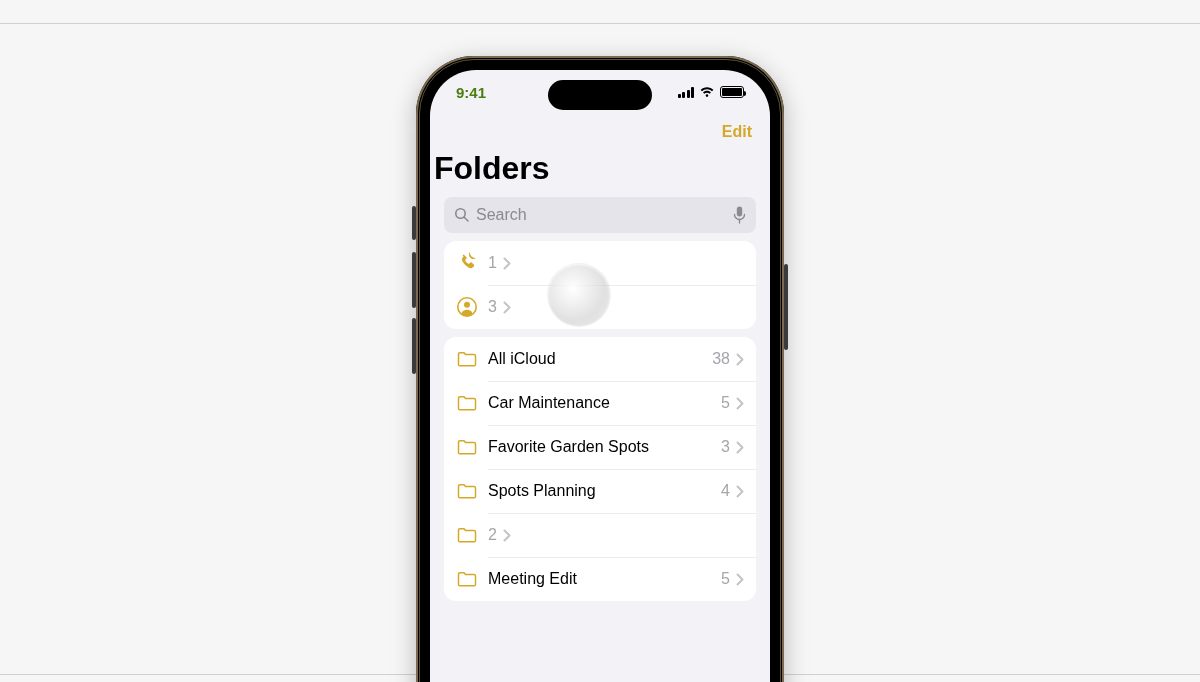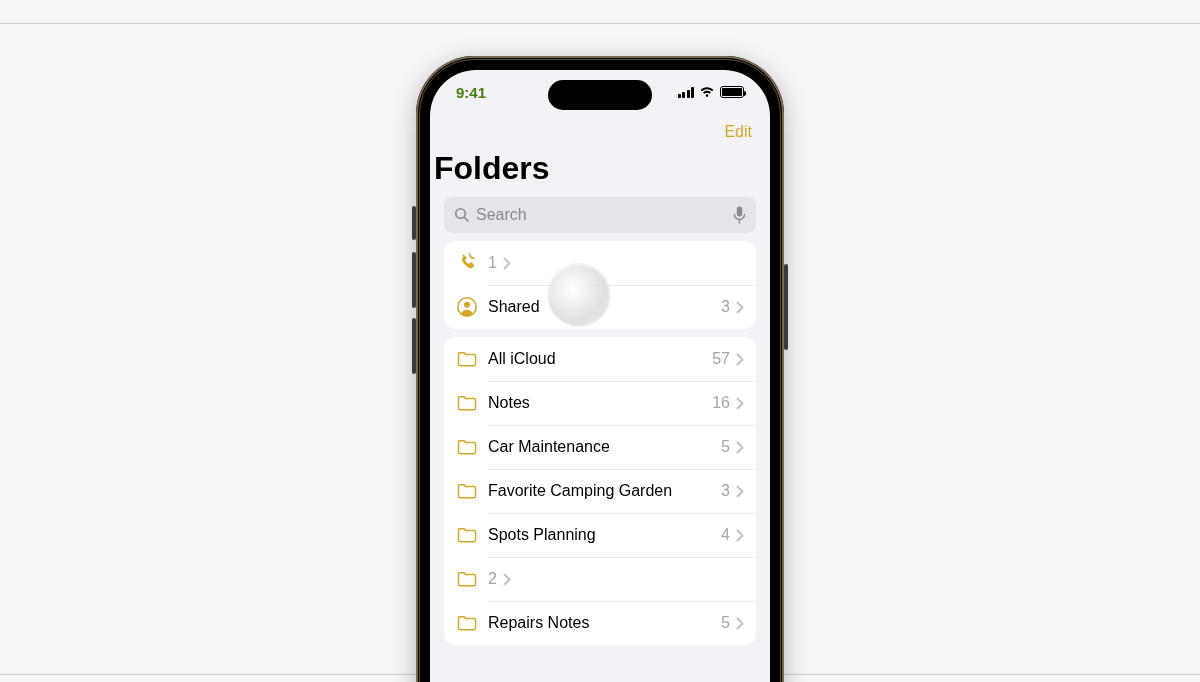--- a/index.html
+++ b/index.html
@@ -83,21 +83,21 @@
   .battery::before{content:"";position:absolute;left:1px;top:1px;bottom:1px;right:1px;background:#000;border-radius:1px;}
   .battery::after{content:"";position:absolute;right:-3px;top:3.5px;width:2px;height:5px;background:#000;border-radius:0 2px 2px 0;}
 
   .nav-row{
     height:36px;
     display:flex;
     justify-content:flex-end;
     align-items:center;
     padding:0 18px;
   }
-  .edit-btn{ color:#d4a929; font-size:16px; font-weight:400; }
+  .edit-btn{ color:#d4a929; font-size:16px; font-weight:700; }
 
   .title{
     font-size:32px;
     font-weight:700;
     padding:0 4px 6px;
     color:#000;
   }
 
   .search{
     margin:4px 14px 8px;
@@ -223,65 +223,54 @@
         <svg class="chev" width="8" height="13" viewBox="0 0 8 13">
             <path fill="none" stroke="currentColor" stroke-width="2" stroke-linecap="round" stroke-linejoin="round" d="M1.5 1.5l5 5-5 5"></path>
           </svg>
       </div>
       <div class="cell">
         <svg class="cell-icon" viewBox="0 0 22 22">
             <circle cx="11" cy="11" r="9.2" fill="none" stroke="#d4a929" stroke-width="1.6"></circle>
             <circle cx="11" cy="8.7" r="3" fill="#d4a929"></circle>
             <path fill="#d4a929" d="M5.2 17.5c1.1-2.4 3.3-3.7 5.8-3.7s4.7 1.3 5.8 3.7c-1.5 1.6-3.5 2.7-5.8 2.7s-4.3-1.1-5.8-2.7z"></path>
           </svg>
-        <span class="label">Shared</span>
         <span class="count">3</span>
         <svg class="chev" width="8" height="13" viewBox="0 0 8 13">
             <path fill="none" stroke="currentColor" stroke-width="2" stroke-linecap="round" stroke-linejoin="round" d="M1.5 1.5l5 5-5 5"></path>
           </svg>
       </div>
     </div>
 
 
     <div class="group">
       <div class="cell">
         <svg class="cell-icon" viewBox="0 0 22 22">
             <path fill="none" stroke="#d4a929" stroke-width="1.5" stroke-linejoin="round" d="M2.5 6.2c0-.8.6-1.4 1.4-1.4h4.2l1.4 1.6h8.6c.8 0 1.4.6 1.4 1.4v8.6c0 .8-.6 1.4-1.4 1.4H3.9c-.8 0-1.4-.6-1.4-1.4V6.2z"></path>
           </svg>
         <span class="label">All iCloud</span>
-        <span class="count">57</span>
-        <svg class="chev" width="8" height="13" viewBox="0 0 8 13">
-            <path fill="none" stroke="currentColor" stroke-width="2" stroke-linecap="round" stroke-linejoin="round" d="M1.5 1.5l5 5-5 5"></path>
-          </svg>
-      </div>
-      <div class="cell">
-        <svg class="cell-icon" viewBox="0 0 22 22">
-            <path fill="none" stroke="#d4a929" stroke-width="1.5" stroke-linejoin="round" d="M2.5 6.2c0-.8.6-1.4 1.4-1.4h4.2l1.4 1.6h8.6c.8 0 1.4.6 1.4 1.4v8.6c0 .8-.6 1.4-1.4 1.4H3.9c-.8 0-1.4-.6-1.4-1.4V6.2z"></path>
-          </svg>
-        <span class="label">Notes</span>
-        <span class="count">16</span>
+        <span class="count">38</span>
         <svg class="chev" width="8" height="13" viewBox="0 0 8 13">
             <path fill="none" stroke="currentColor" stroke-width="2" stroke-linecap="round" stroke-linejoin="round" d="M1.5 1.5l5 5-5 5"></path>
           </svg>
       </div>
       <div class="cell">
         <svg class="cell-icon" viewBox="0 0 22 22">
             <path fill="none" stroke="#d4a929" stroke-width="1.5" stroke-linejoin="round" d="M2.5 6.2c0-.8.6-1.4 1.4-1.4h4.2l1.4 1.6h8.6c.8 0 1.4.6 1.4 1.4v8.6c0 .8-.6 1.4-1.4 1.4H3.9c-.8 0-1.4-.6-1.4-1.4V6.2z"></path>
           </svg>
         <span class="label">Car Maintenance</span>
         <span class="count">5</span>
         <svg class="chev" width="8" height="13" viewBox="0 0 8 13">
             <path fill="none" stroke="currentColor" stroke-width="2" stroke-linecap="round" stroke-linejoin="round" d="M1.5 1.5l5 5-5 5"></path>
           </svg>
       </div>
       <div class="cell">
         <svg class="cell-icon" viewBox="0 0 22 22">
             <path fill="none" stroke="#d4a929" stroke-width="1.5" stroke-linejoin="round" d="M2.5 6.2c0-.8.6-1.4 1.4-1.4h4.2l1.4 1.6h8.6c.8 0 1.4.6 1.4 1.4v8.6c0 .8-.6 1.4-1.4 1.4H3.9c-.8 0-1.4-.6-1.4-1.4V6.2z"></path>
           </svg>
-        <span class="label">Favorite Camping Garden</span>
+        <span class="label">Favorite Garden Spots</span>
         <span class="count">3</span>
         <svg class="chev" width="8" height="13" viewBox="0 0 8 13">
             <path fill="none" stroke="currentColor" stroke-width="2" stroke-linecap="round" stroke-linejoin="round" d="M1.5 1.5l5 5-5 5"></path>
           </svg>
       </div>
       <div class="cell">
         <svg class="cell-icon" viewBox="0 0 22 22">
             <path fill="none" stroke="#d4a929" stroke-width="1.5" stroke-linejoin="round" d="M2.5 6.2c0-.8.6-1.4 1.4-1.4h4.2l1.4 1.6h8.6c.8 0 1.4.6 1.4 1.4v8.6c0 .8-.6 1.4-1.4 1.4H3.9c-.8 0-1.4-.6-1.4-1.4V6.2z"></path>
           </svg>
         <span class="label">Spots Planning</span>
@@ -296,21 +285,21 @@
           </svg>
         <span class="count">2</span>
         <svg class="chev" width="8" height="13" viewBox="0 0 8 13">
             <path fill="none" stroke="currentColor" stroke-width="2" stroke-linecap="round" stroke-linejoin="round" d="M1.5 1.5l5 5-5 5"></path>
           </svg>
       </div>
       <div class="cell">
         <svg class="cell-icon" viewBox="0 0 22 22">
             <path fill="none" stroke="#d4a929" stroke-width="1.5" stroke-linejoin="round" d="M2.5 6.2c0-.8.6-1.4 1.4-1.4h4.2l1.4 1.6h8.6c.8 0 1.4.6 1.4 1.4v8.6c0 .8-.6 1.4-1.4 1.4H3.9c-.8 0-1.4-.6-1.4-1.4V6.2z"></path>
           </svg>
-        <span class="label">Repairs Notes</span>
+        <span class="label">Meeting Edit</span>
         <span class="count">5</span>
         <svg class="chev" width="8" height="13" viewBox="0 0 8 13">
             <path fill="none" stroke="currentColor" stroke-width="2" stroke-linecap="round" stroke-linejoin="round" d="M1.5 1.5l5 5-5 5"></path>
           </svg>
       </div>
 
     </div>
 
     <div class="touch-indicator"></div>
   </div>

